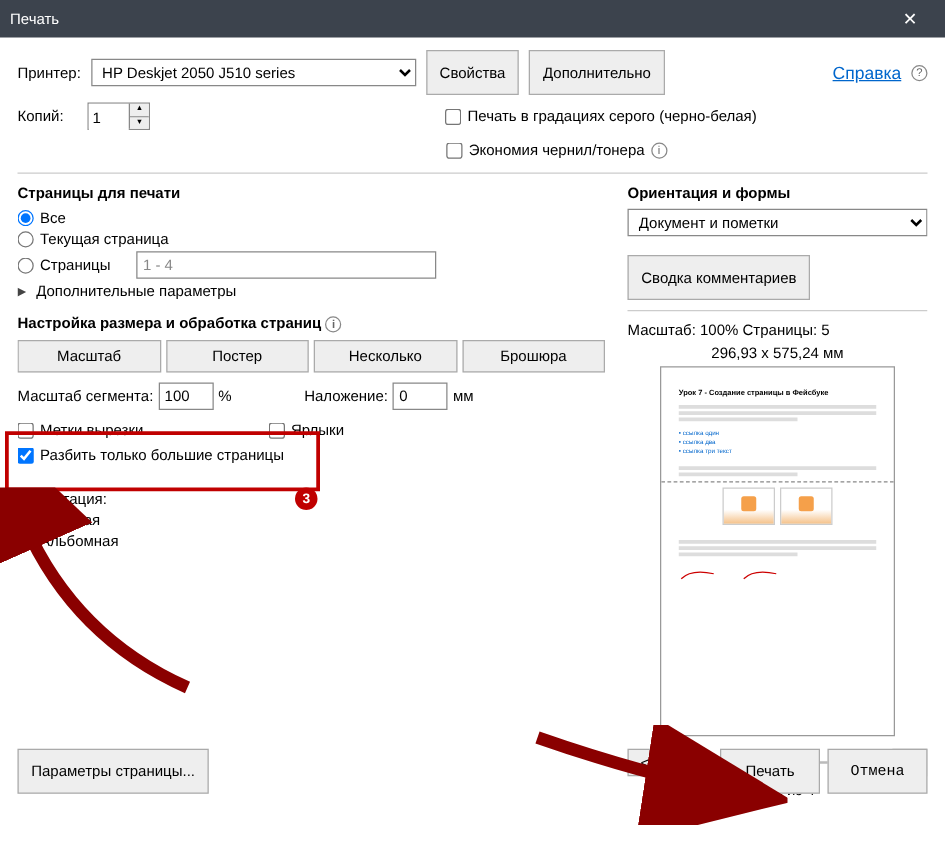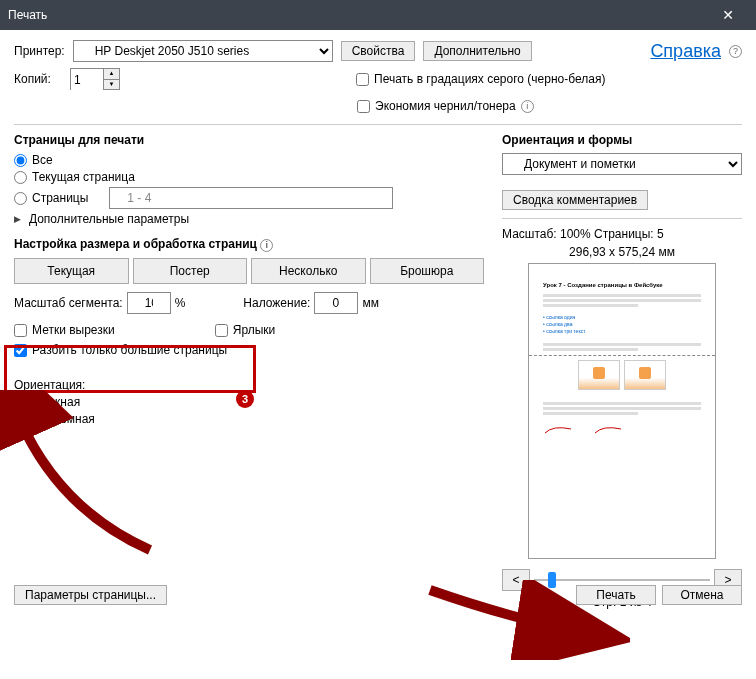--- a/index.html
+++ b/index.html
@@ -3,23 +3,23 @@
 <meta charset="utf-8">
 <style>
 * { box-sizing: border-box; margin: 0; padding: 0; }
 body { font-family: "Segoe UI", Tahoma, sans-serif; font-size: 12px; background: #fff; color: #000; width: 756px; height: 679px; overflow: hidden; position: relative; }
 .titlebar { background: #3c434d; color: #fff; height: 30px; display: flex; align-items: center; padding: 0 8px; }
 .titlebar .title { flex: 1; font-size: 12px; }
 .close-btn { width: 40px; height: 30px; display: flex; align-items: center; justify-content: center; color: #fff; font-size: 14px; cursor: pointer; }
 .content { padding: 10px 14px; position: relative; }
 .row { display: flex; align-items: center; gap: 8px; margin-bottom: 6px; }
 .lbl { font-size: 12px; }
-select, input[type="text"], input[type="number"] { border: 1px solid #888; background: #fff; font-size: 12px; padding: 2px 17px; height: 22px; }
-.btn { background: #eeeeee; border: 1px solid #aaa; padding: 3px 10px; font-size: 12px; cursor: pointer; height: 20px; display: inline-flex; align-items: center; justify-content: center; }
-.link { color: #0066cc; text-decoration: underline; font-size: 18px; cursor: pointer; }
+select, input[type="text"], input[type="number"] { border: 1px solid #888; background: #fff; font-size: 12px; padding: 2px 4px; height: 22px; }
+.btn { background: #eeeeee; border: 1px solid #aaa; padding: 3px 10px; font-size: 12px; cursor: pointer; height: 36px; display: inline-flex; align-items: center; justify-content: center; }
+.link { color: #0066cc; text-decoration: underline; font-size: 14px; cursor: pointer; }
 .info-icon { display: inline-block; width: 13px; height: 13px; border: 1px solid #888; border-radius: 50%; font-size: 9px; text-align: center; line-height: 11px; color: #666; }
 .section-title { font-weight: bold; font-size: 12px; margin-bottom: 6px; }
 .left-col { width: 470px; float: left; }
 .right-col { width: 240px; float: right; }
 .radio-row, .check-row { display: flex; align-items: center; gap: 5px; margin: 3px 0; font-size: 12px; }
 .tri { font-size: 9px; margin-right: 3px; color: #444; }
 .seg-btns { display: flex; gap: 4px; margin: 6px 0; }
 .seg-btns .btn { flex: 1; height: 26px; }
 .redbox { position: absolute; border: 3px solid #c00000; pointer-events: none; }
 .badge { position: absolute; background: #c00000; color: #fff; width: 18px; height: 18px; border-radius: 50%; font-size: 11px; display: flex; align-items: center; justify-content: center; font-weight: bold; }
@@ -103,31 +103,31 @@
           <input type="radio" name="pr" checked="" style="">
           <span>Все</span>
         </label>
       <label class="radio-row">
           <input type="radio" name="pr" style="">
           <span>Текущая страница</span>
         </label>
       <div class="radio-row">
         <input type="radio" name="pr" style="">
         <span>Страницы</span>
-        <input type="text" style="width: 284px; margin-left: 16px; color: rgb(136, 136, 136);" value="1 - 4">
+        <input type="text" style="width: 240px; margin-left: 16px; color: rgb(136, 136, 136);" value="1 - 4">
       </div>
       <div class="radio-row">
           <span class="tri">▶</span>
           <span>Дополнительные параметры</span>
         </div>
 
       <div style="height:8px;"></div>
       <div class="section-title"><span>Настройка размера и обработка страниц</span> <span class="info-icon">i</span></div>
       <div class="seg-btns">
-        <button class="btn">Текущая</button>
+        <button class="btn">Масштаб</button>
         <button class="btn">Постер</button>
         <button class="btn">Несколько</button>
         <button class="btn">Брошюра</button>
       </div>
 
       <div class="row" style="margin-top:8px; gap:4px;">
         <span>Масштаб сегмента:</span>
         <input type="text" style="width: 44px;" value="100">
         <span>%</span>
         <span style="width:50px;"></span>
@@ -211,21 +211,21 @@
       </div>
       <div style="text-align:center; margin-top:4px;">Стр. 1 из 4</div>
     </div>
   </div>
 
   <div class="footer-left">
     <button class="btn">Параметры страницы...</button>
   </div>
   <div class="footer-btns">
     <button class="btn" style="width:80px;">Печать</button>
-    <button class="btn" style="width:80px;">Отмена</button>
+    <button class="btn" style="width:80px;font-family:Liberation Mono, monospace;">Отмена</button>
   </div>
 
   <div class="redbox" style="left:4px; top:315px; width:252px; height:48px;"></div>
   <div class="badge" style="left:236px; top:360px;">3</div>
 
   <svg class="arrow-svg" style="left:0px; top:360px;" width="180" height="170">
     <defs>
         <marker id="ah1" markerWidth="12" markerHeight="12" refX="2" refY="5" orient="auto">
           <polygon points="0,0 12,5 0,10" fill="#8a0000"></polygon>
         </marker>

